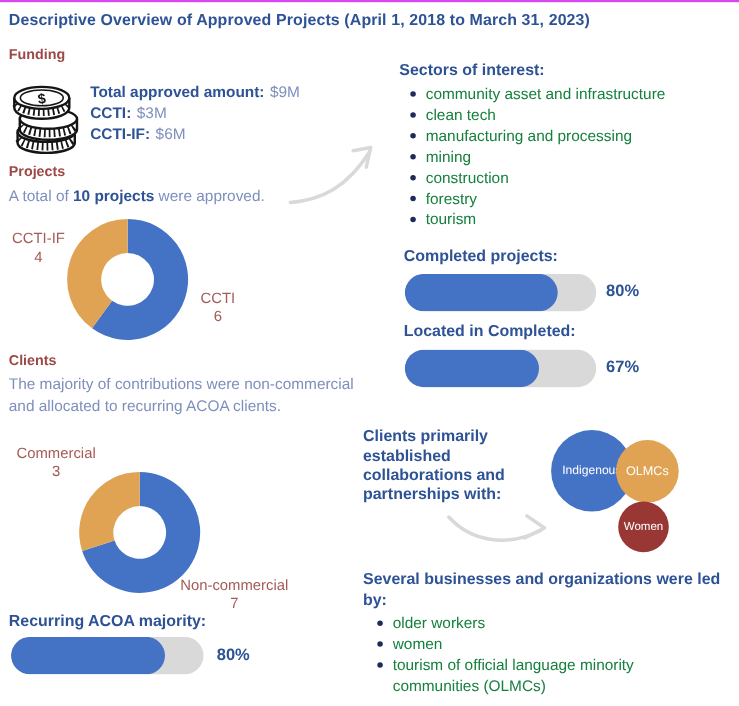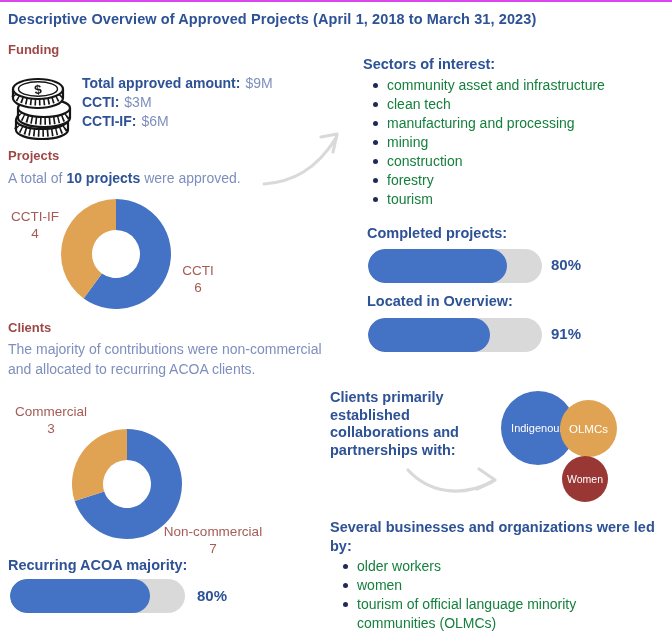--- a/index.html
+++ b/index.html
@@ -122,25 +122,25 @@
     <li><span class="dot"></span><span>forestry</span></li>
     <li><span class="dot"></span><span>tourism</span></li>
   </ul>
 
   <h3 class="abs bold-navy" style="left:367px; top:223px;">Completed projects:</h3>
   <div class="abs pbar" style="left:368px; top:247px; width:174px;">
     <div class="bar-fill" style="width: 80%;"></div>
   </div>
   <div class="abs pct" style="left:551px; top:254px;">80%</div>
 
-  <h3 class="abs bold-navy" style="left:367px; top:291px;">Located in Overview:</h3>
+  <h3 class="abs bold-navy" style="left:367px; top:291px;">Located in Completed:</h3>
   <div class="abs pbar" style="left:368px; top:316px; width:174px;">
     <div class="bar-fill" style="width: 70%;"></div>
   </div>
-  <div class="abs pct" style="left:551px; top:323px;">91%</div>
+  <div class="abs pct" style="left:551px; top:323px;">67%</div>
 
   <div class="abs bold-navy" style="left:330px; top:387px; width:152px; line-height:17.5px;">Clients primarily established collaborations and partnerships with:</div>
 
   <svg class="abs" style="left:398px; top:456px;" width="108" height="48" viewBox="0 0 108 48">
     <path d="M 10 12 C 30 34, 62 40, 94 24" fill="none" stroke="#d9d9d9" stroke-width="3.2" stroke-linecap="round"></path>
     <path d="M 81 11 L 97 22 L 79 31" fill="none" stroke="#d9d9d9" stroke-width="3.2" stroke-linecap="round" stroke-linejoin="round"></path>
   </svg>
 
   <div class="bubble bubble-blue" style="left:501px; top:389px; width:74px; height:74px;">
     <span>Indigenous</span>

